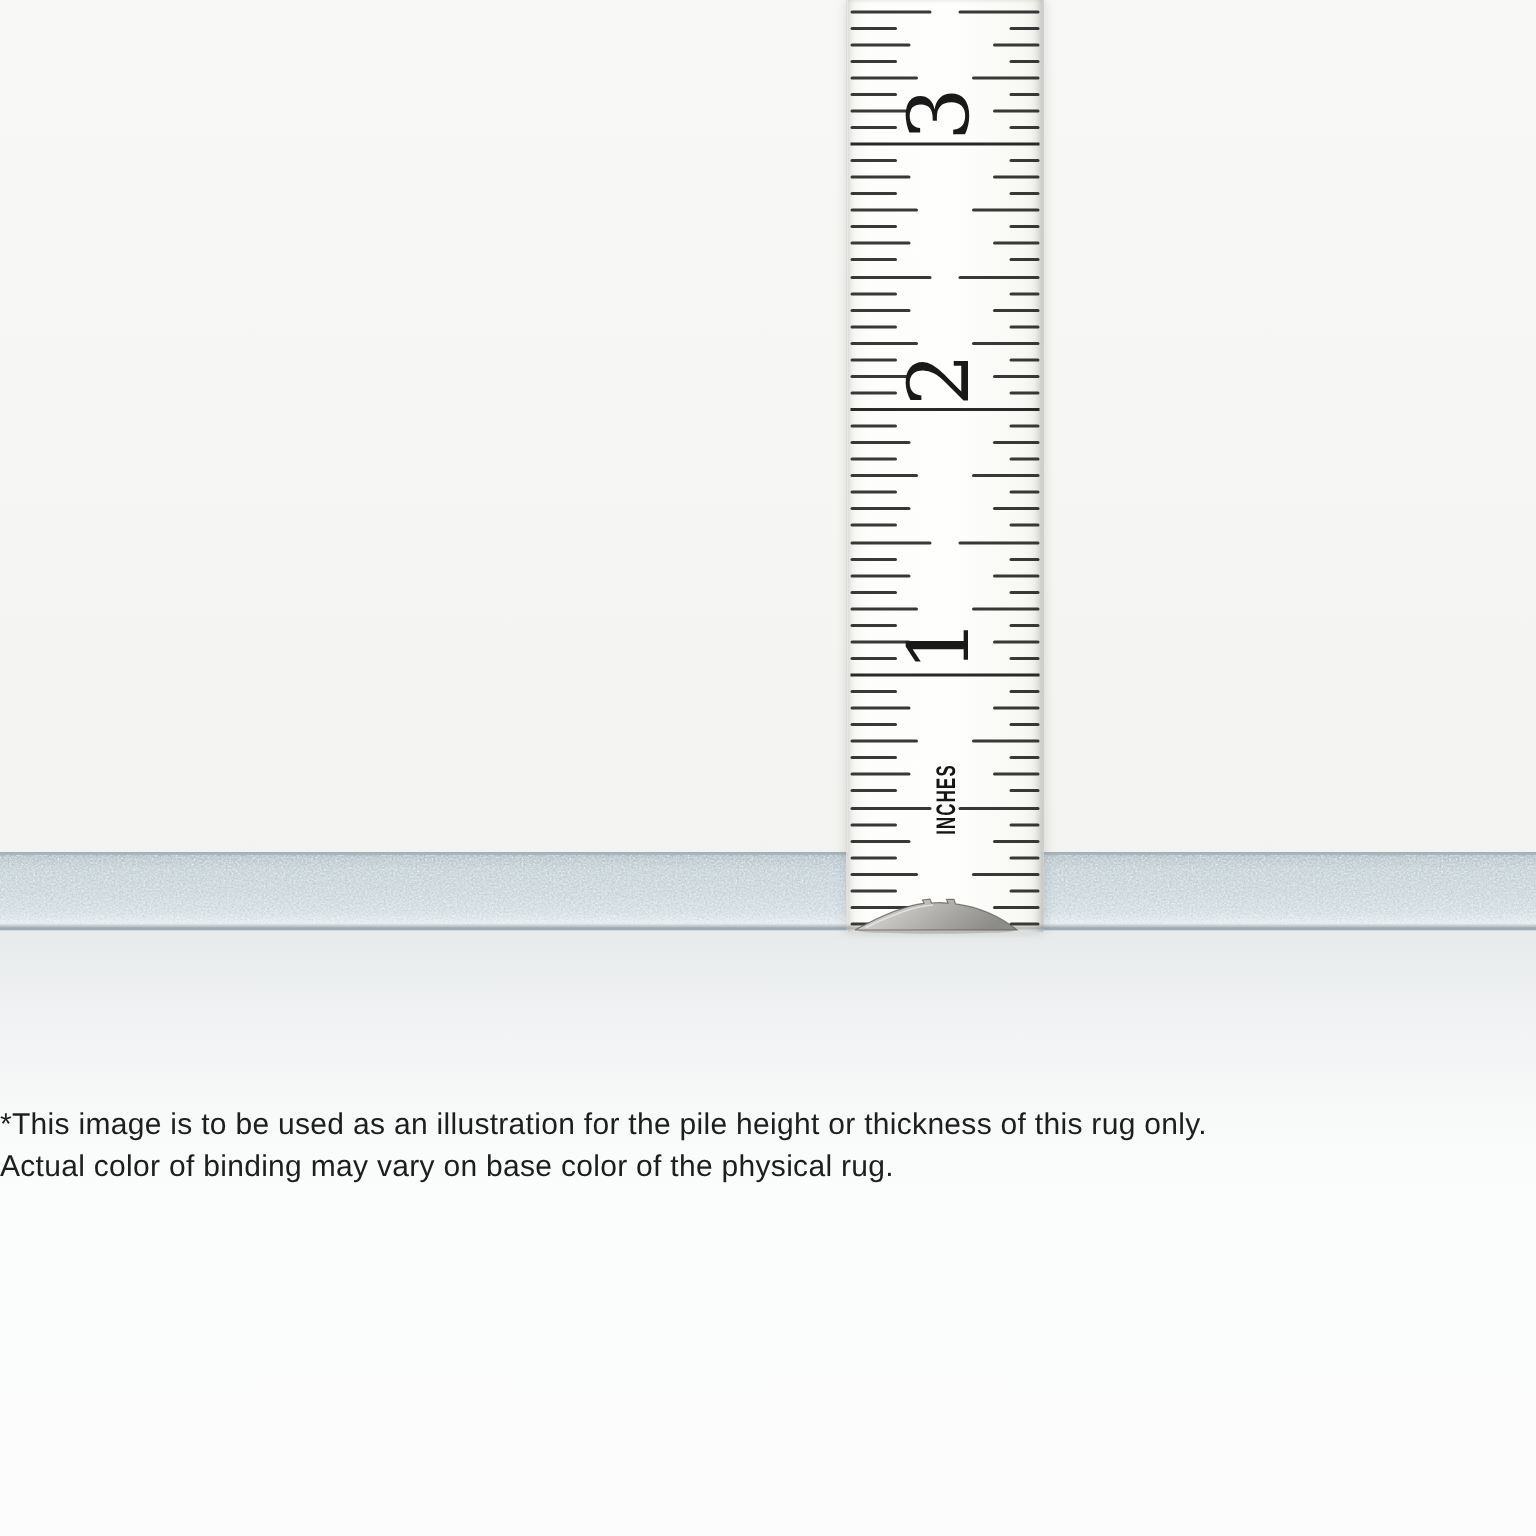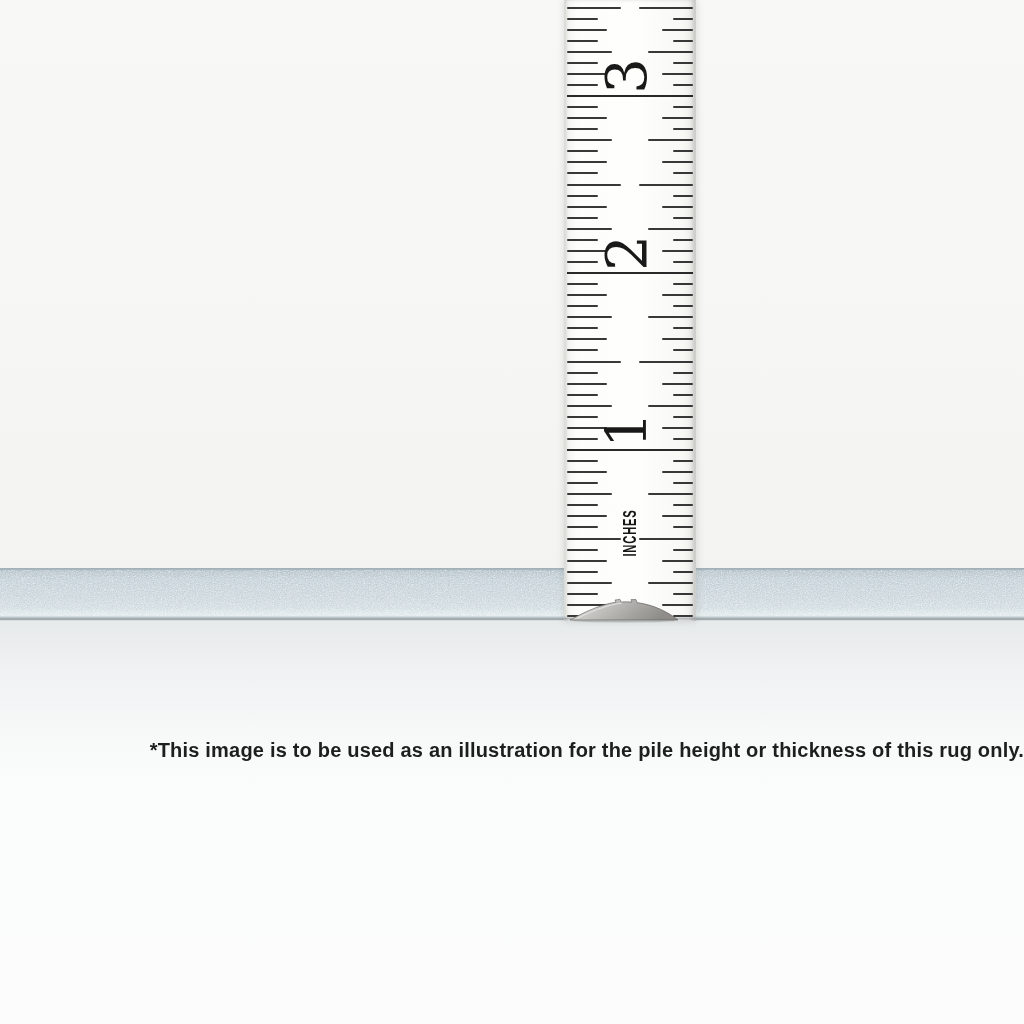--- a/index.html
+++ b/index.html
@@ -35,22 +35,22 @@
                transform:rotate(-90deg);font-family:"DejaVu Serif",serif;font-size:56px;font-weight:400;
                color:#191919;line-height:0;white-space:nowrap;}
   .inches-label{position:absolute;left:65px;top:533px;width:0;height:0;display:flex;align-items:center;justify-content:center;
                 transform:rotate(-90deg) scale(.80,1.28);font-family:"Liberation Sans",sans-serif;
                 font-weight:bold;font-size:14px;letter-spacing:1px;color:#161616;line-height:0;white-space:nowrap;}
 
   
   .metal-tip{position:absolute;left:567px;top:597px;z-index:7;}
 
   
-  .caption{position:absolute;left:0;top:736px;width:1024px;text-align:right;z-index:8;
-           color:#1e1e1e;font-size:20px;font-weight:700;line-height:28px;letter-spacing:.2px;}
+  .caption{position:absolute;left:0;top:736px;width:1024px;text-align:left;z-index:8;
+           color:#1e1e1e;font-size:20px;font-weight:400;line-height:28px;letter-spacing:.2px;}
   .caption p{margin:0;white-space:nowrap;}
 </style>
 </head>
 <body>
 
 <div class="scene">
 
   <div class="bg-top"></div>
   <div class="floor"></div>
 
@@ -208,15 +208,16 @@
         <stop offset="1" stop-color="#8d8c89"></stop>
       </linearGradient>
     </defs>
     <ellipse cx="57" cy="23.5" rx="52" ry="2" fill="rgba(90,100,105,0.28)"></ellipse>
     <path d="M3,23 C22,12.5 38,6.5 49,5.2 L48,3 L53,2.4 L54,5 C58,4.7 61,4.7 65,5.1 L64,2.6 L69,2.6 L70,5.6 C87,7.8 101,15 111,23 Z" fill="url(#metalGrad)" stroke="#5c5a57" stroke-width="0.8" stroke-opacity="0.75"></path>
     <path d="M10,21.5 C30,11.5 45,7 55,6.3" fill="none" stroke="#efeeec" stroke-width="1.1" stroke-opacity="0.7"></path>
   </svg>
 
   <div class="caption">
     <p>*This image is to be used as an illustration for the pile height or thickness of this rug only.</p>
+    <p>Actual color of binding may vary on base color of the physical rug.</p>
   </div>
 
 </div>
 
 </body></html>

